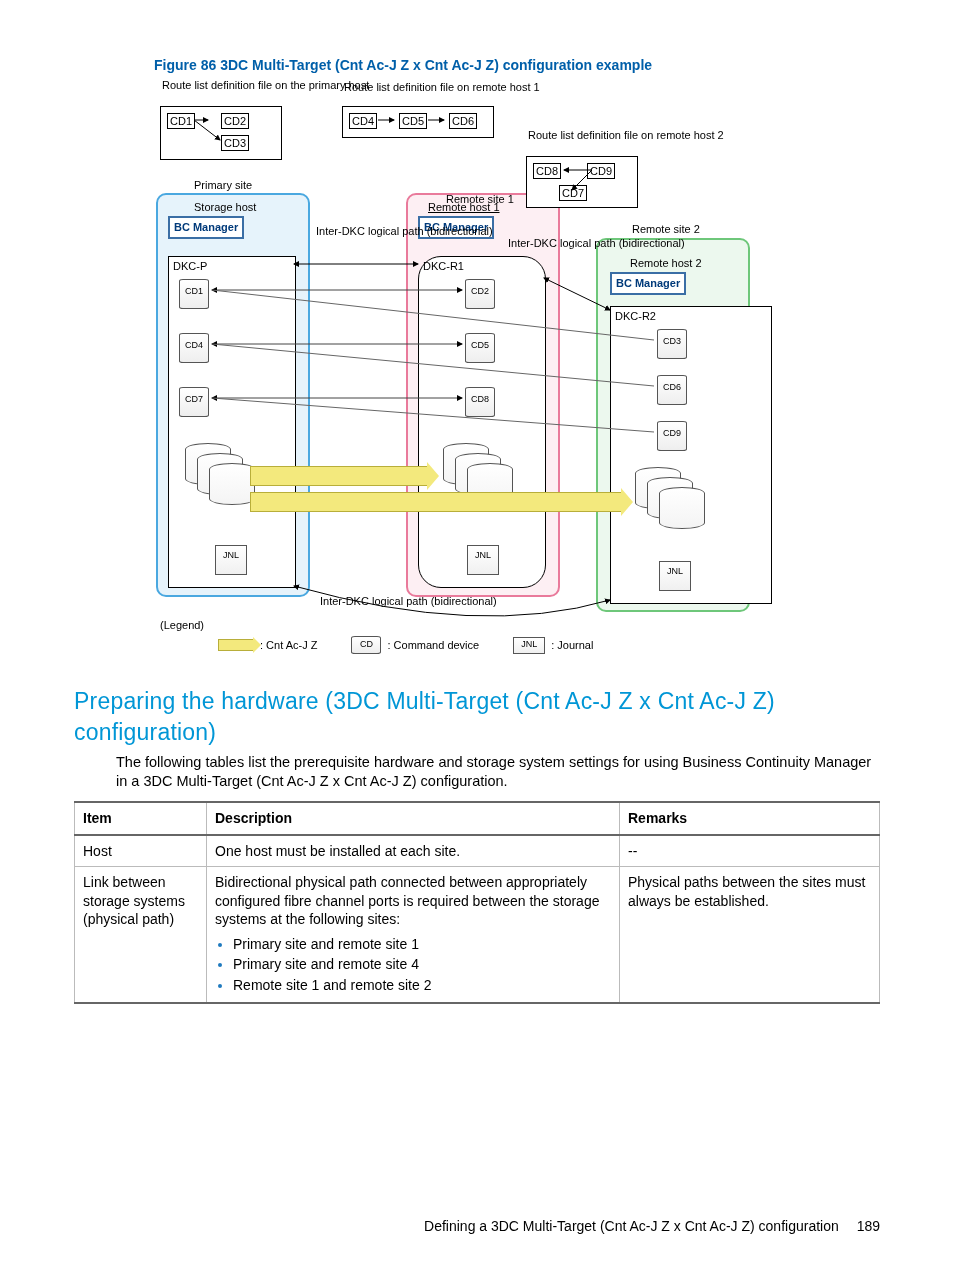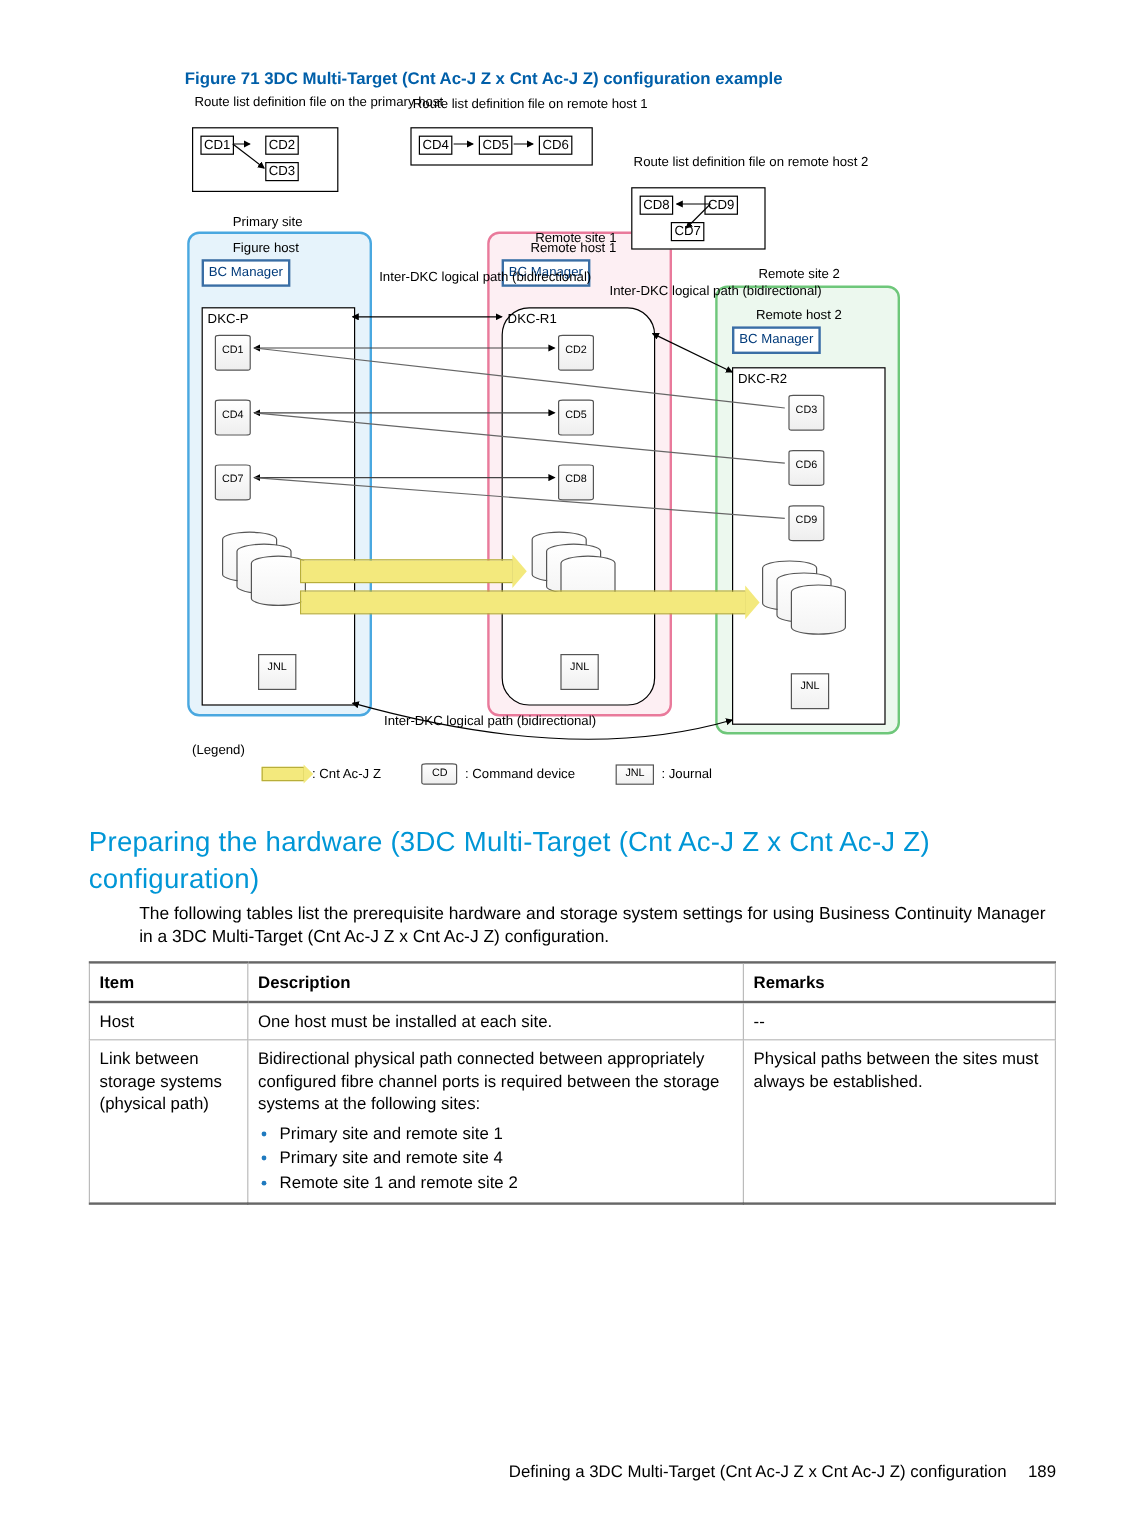--- a/index.html
+++ b/index.html
@@ -10,21 +10,21 @@
   .body-text{margin:0 0 10px 42px;font-size:14.5px;}
   
   .diagram{width:608px;height:580px;margin:0 0 0 76px;position:relative;font-family:Arial,sans-serif;font-size:11px;color:#000;}
   .dbox{position:absolute;border:1px solid #000;background:#fff;text-align:center;line-height:12px;padding:1px 2px;white-space:nowrap;}
   .dlabel{position:absolute;white-space:nowrap;}
   .site{position:absolute;border-radius:10px;}
   .site.primary{border:2px solid #4aa8e0;background:#e6f3fb;}
   .site.remote1{border:2px solid #e97a9b;background:#fdeff3;}
   .site.remote2{border:2px solid #6ec77a;background:#ecf8ee;}
   .dkc{position:absolute;border:1px solid #000;background:#fff;}
-  .bcmgr{position:absolute;border:2px solid #3a6ea5;background:#fff;font-weight:normal;color:#003a7a;font-size:11px;text-align:center;padding:2px 4px;}
+  .bcmgr{position:absolute;border:2px solid #3a6ea5;background:#fff;font-weight:bold;color:#003a7a;font-size:11px;text-align:center;padding:2px 4px;}
   .cd{position:absolute;width:28px;height:22px;border:1px solid #555;border-radius:4px/2px;background:linear-gradient(#fff,#eee);text-align:center;font-size:9px;padding-top:6px;box-sizing:content-box;}
   .cyl,.cyl-lg{position:absolute;background:linear-gradient(#fff,#f4f4f4);border:1px solid #555;border-radius:50%/15%;}
   .cyl-lg{width:44px;height:40px;}
   .jnl{position:absolute;width:30px;height:24px;border:1px solid #555;background:linear-gradient(#fff,#f0f0f0);text-align:center;font-size:9px;padding-top:4px;}
   .routebox{position:absolute;border:1px solid #000;background:#fff;}
   .arrow-y{position:absolute;height:18px;background:linear-gradient(to right,#f3e97d,#f3e97d);border:1px solid #b8ae3a;}
   .arrow-y:after{content:"";position:absolute;right:-12px;top:-5px;border-left:12px solid #f3e97d;border-top:14px solid transparent;border-bottom:14px solid transparent;}
   .legend-arrow{position:relative;display:inline-block;width:34px;height:10px;background:#f3e97d;border:1px solid #b8ae3a;vertical-align:middle;}
   .legend-arrow:after{content:"";position:absolute;right:-8px;top:-3px;border-left:8px solid #f3e97d;border-top:8px solid transparent;border-bottom:8px solid transparent;}
   svg.lines{position:absolute;left:0;top:0;width:608px;height:580px;pointer-events:none;}
@@ -38,21 +38,21 @@
   table.prereq li::marker{color:#1f7abf;}
   
   .footer{position:absolute;bottom:36px;right:74px;font-size:14px;}
   .page-num{margin-left:14px;}
 </style>
 </head>
 <body>
 
 <div class="page">
 
-  <div class="fig-cap">Figure 71 3DC Multi-Target (Cnt Ac-J Z x Cnt Ac-J Z) configuration example</div>
+  <div class="fig-cap">Figure 86 3DC Multi-Target (Cnt Ac-J Z x Cnt Ac-J Z) configuration example</div>
 
   <div class="diagram">
 
     <div class="site primary" style="left:6px;top:115px;width:150px;height:400px;"></div>
     <div class="site remote1" style="left:256px;top:115px;width:150px;height:400px;"></div>
     <div class="site remote2" style="left:446px;top:160px;width:150px;height:370px;"></div>
 
     <div class="dlabel" style="left:12px;top:0;width:160px;">Route list definition file on the primary host</div>
     <div class="routebox" style="left:10px;top:28px;width:120px;height:52px;">
       <div class="dbox" style="left:6px;top:6px;">CD1</div>
@@ -69,22 +69,22 @@
     <div class="routebox" style="left:376px;top:78px;width:110px;height:50px;">
       <div class="dbox" style="left:6px;top:6px;">CD8</div>
       <div class="dbox" style="left:60px;top:6px;">CD9</div>
       <div class="dbox" style="left:32px;top:28px;">CD7</div>
     </div>
 
     <div class="dlabel" style="left:44px;top:100px;">Primary site</div>
     <div class="dlabel" style="left:296px;top:114px;">Remote site 1</div>
     <div class="dlabel" style="left:482px;top:144px;">Remote site 2</div>
 
-    <div class="dlabel" style="left:44px;top:122px;">Figure host</div>
-    <div class="dlabel" style="left:292px;top:122px;">Remote host 1</div>
+    <div class="dlabel" style="left:44px;top:122px;">Storage host</div>
+    <div class="dlabel" style="left:278px;top:122px;text-decoration:underline;">Remote host 1</div>
     <div class="dlabel" style="left:480px;top:178px;">Remote host 2</div>
 
     <div class="bcmgr" style="left:18px;top:138px;">BC Manager</div>
     <div class="bcmgr" style="left:268px;top:138px;">BC Manager</div>
     <div class="bcmgr" style="left:460px;top:194px;">BC Manager</div>
 
     <div class="dlabel" style="left:166px;top:146px;width:86px;text-align:center;">Inter-DKC logical path (bidirectional)</div>
     <div class="dlabel" style="left:358px;top:158px;width:86px;text-align:center;">Inter-DKC logical path (bidirectional)</div>
 
     <div class="dkc" style="left:18px;top:178px;width:126px;height:330px;">
@@ -102,21 +102,21 @@
       <div class="dlabel" style="left:4px;top:2px;">DKC-R1</div>
       <div class="cd" style="left:46px;top:22px;">CD2</div>
       <div class="cd" style="left:46px;top:76px;">CD5</div>
       <div class="cd" style="left:46px;top:130px;">CD8</div>
       <div class="cyl-lg" style="left:24px;top:186px;"></div>
       <div class="cyl-lg" style="left:36px;top:196px;"></div>
       <div class="cyl-lg" style="left:48px;top:206px;"></div>
       <div class="jnl" style="left:48px;top:288px;">JNL</div>
     </div>
 
-    <div class="dkc" style="left:460px;top:228px;width:126px;height:296px;">
+    <div class="dkc" style="left:460px;top:228px;width:126px;height:296px;padding-left:34px;">
       <div class="dlabel" style="left:4px;top:2px;">DKC-R2</div>
       <div class="cd" style="left:46px;top:22px;">CD3</div>
       <div class="cd" style="left:46px;top:68px;">CD6</div>
       <div class="cd" style="left:46px;top:114px;">CD9</div>
       <div class="cyl-lg" style="left:24px;top:160px;"></div>
       <div class="cyl-lg" style="left:36px;top:170px;"></div>
       <div class="cyl-lg" style="left:48px;top:180px;"></div>
       <div class="jnl" style="left:48px;top:254px;">JNL</div>
     </div>
 

